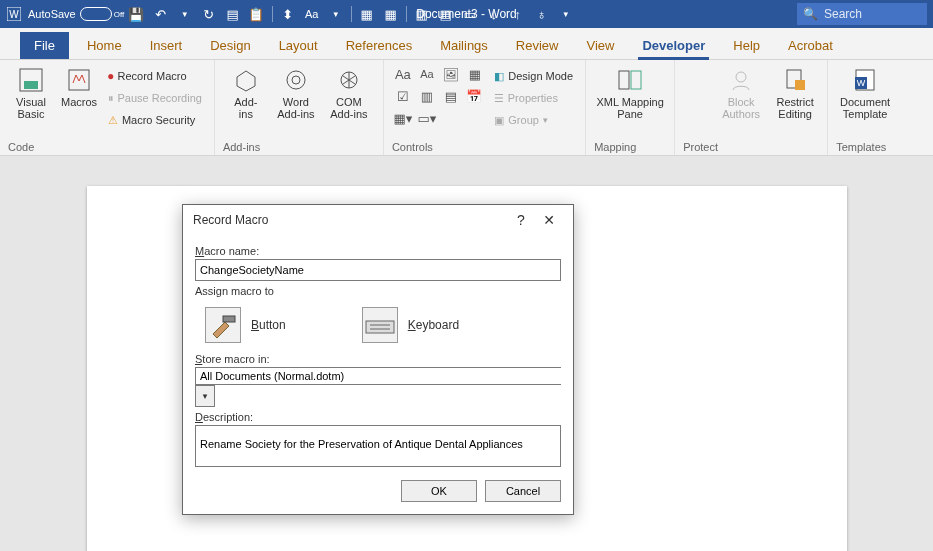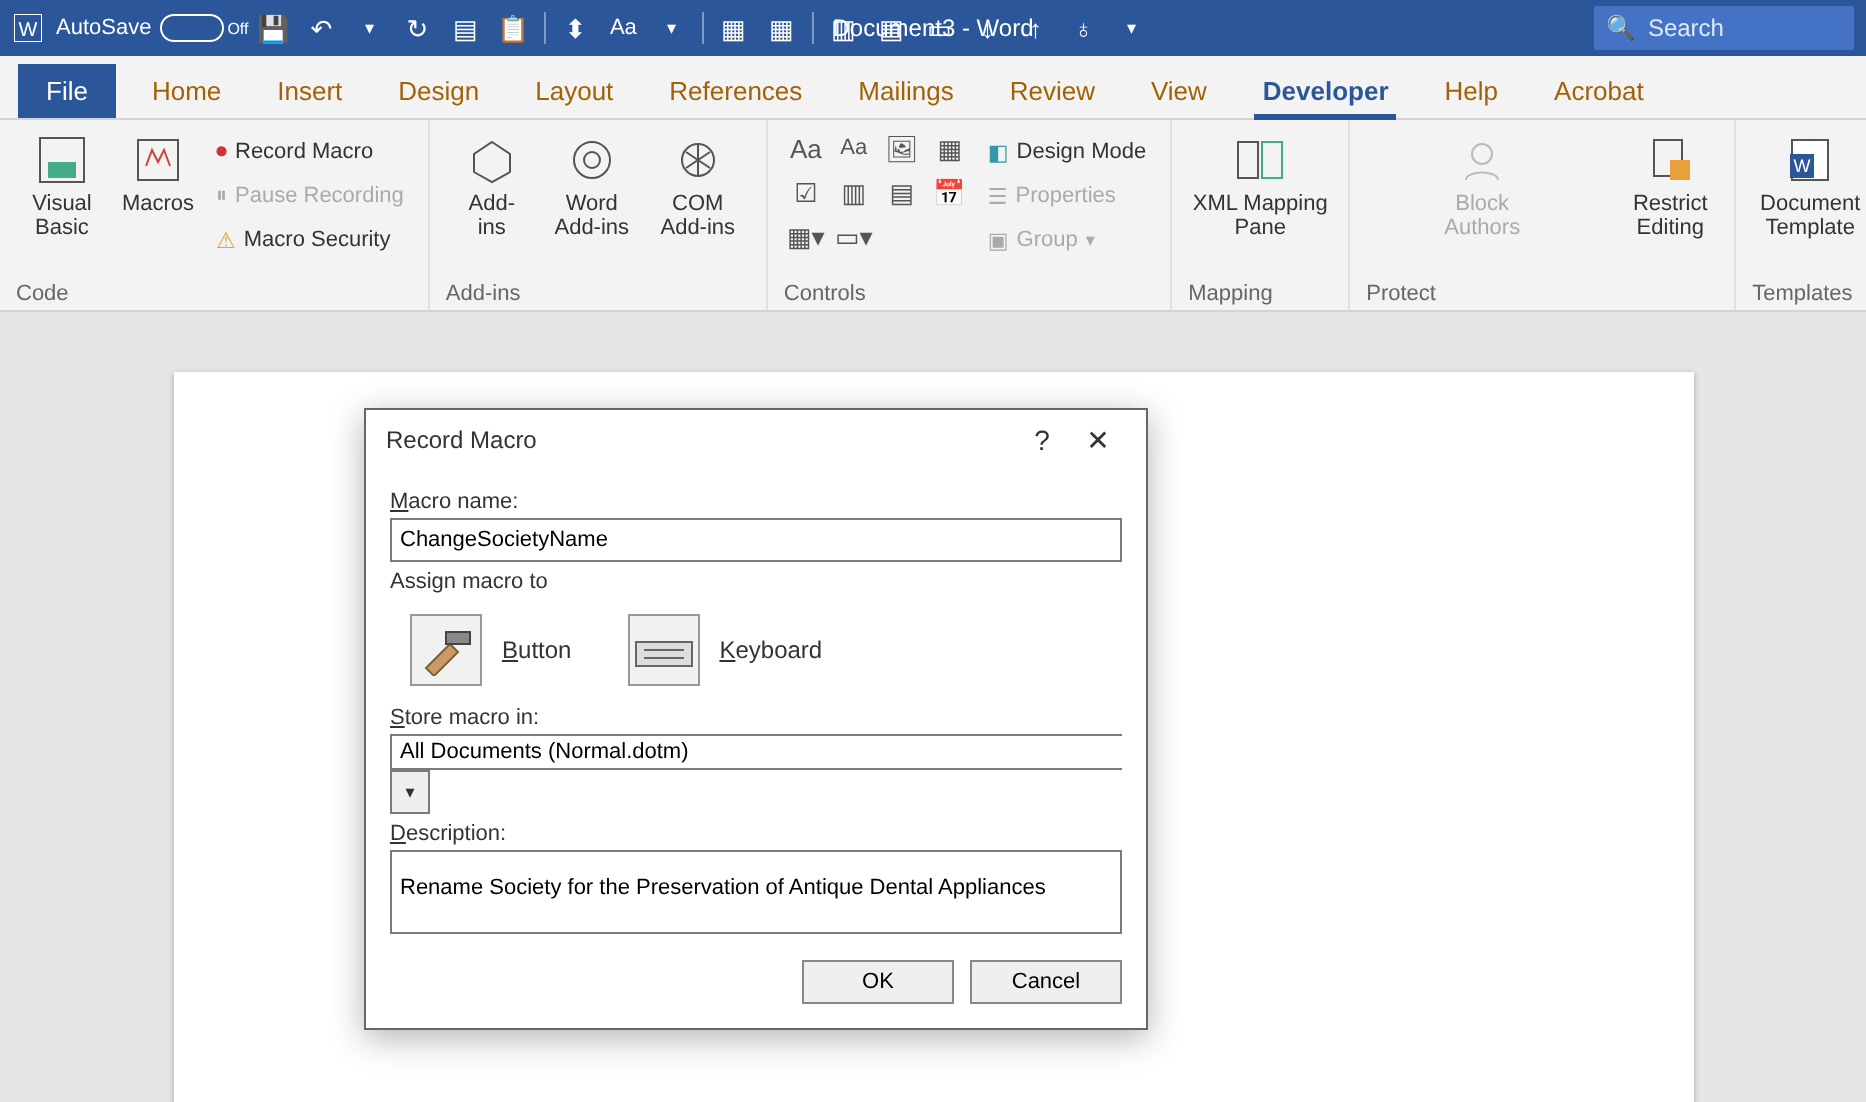--- a/index.html
+++ b/index.html
@@ -14,21 +14,21 @@
   .toggle .txt { font-size:8px; margin-left:3px;padding-left:28px; }
   .qat { display:flex; align-items:center; gap:2px; margin-left:8px; }
   .qat .qbtn { width:22px; height:22px; display:flex; align-items:center; justify-content:center; color:#fff; font-size:13px; cursor:pointer; }
   .qat-sep { width:1px; height:16px; background: rgba(255,255,255,0.4); margin:0 2px; }
   .doc-title { position:absolute; left:50%; transform:translateX(-50%); font-size:12px; display:flex; align-items:center; gap:4px; }
   .searchbar { margin-left:auto; background:#4472c4; height:22px; display:flex; align-items:center; padding:0 6px; gap:6px; width:130px; }
   .searchbar input { background:transparent; border:none; color:#fff; font-size:12px; width:80px; outline:none; }
   .searchbar input::placeholder { color:#e0e8f4; }
 
   
-  .tabs { height:32px; background:#f3f3f3; display:flex; align-items:flex-end; padding-left:9px; gap:0; border-bottom:1px solid #d4d4d4; }
+  .tabs { height:32px; background:#f3f3f3; display:flex; align-items:flex-end; padding-left:20px; gap:0; border-bottom:1px solid #d4d4d4; }
   .tab { padding:6px 14px; font-size:13px; color:#a16207; cursor:pointer; }
   .tab.file { background:#2b579a; color:#fff; margin-right:4px; }
   .tab.active { color:#2b579a; font-weight:600; position:relative; }
   .tab.active::after { content:""; position:absolute; left:10px; right:10px; bottom:-1px; height:3px; background:#2b579a; }
 
   
   .ribbon { height:96px; background:#f3f3f3; display:flex; border-bottom:1px solid #d4d4d4; }
   .group { border-right:1px solid #e1e1e1; display:flex; flex-direction:column; padding:4px 8px 2px 8px; }
   .group-body { flex:1; display:flex; align-items:flex-start; gap:4px; }
   .group-label { text-align:left; font-size:11px; color:#666; padding-top:2px; }
@@ -50,21 +50,21 @@
 
   
   .dialog { position:absolute; top:204px; left:182px; width:392px; background:#fff; border:1px solid #666; box-shadow:0 4px 16px rgba(0,0,0,0.3); }
   .dialog-titlebar { height:30px; display:flex; align-items:center; padding:0 10px; font-size:12px; }
   .dialog-titlebar .spacer { flex:1; }
   .dlg-icon { width:28px; height:28px; display:flex; align-items:center; justify-content:center; font-size:14px; cursor:pointer; }
   .dialog-body { padding:6px 12px 12px 12px; }
   .fld-label { font-size:11px; margin-top:4px; margin-bottom:2px; }
   .underline { text-decoration:underline; }
   .txt-input { width:100%; height:22px; border:1px solid #7a7a7a; padding:2px 4px; font-size:11px; }
-  .assign-row { display:flex; gap:28px; margin:10px 0 10px 10px; }
+  .assign-row { display:flex; gap:76px; margin:10px 0 10px 10px; }
   .assign-item { display:flex; align-items:center; gap:10px; cursor:pointer; }
   .assign-icon { width:36px; height:36px; border:1px solid #999; background:#f1f1f1; display:flex; align-items:center; justify-content:center; }
   .combo { display:flex;flex-direction:column; }
   .combo input { flex:1; height:22px; border:1px solid #7a7a7a; border-right:none; padding:2px 4px; font-size:11px; }
   .combo .drop { width:20px; height:22px; border:1px solid #7a7a7a; background:#efefef; display:flex; align-items:center; justify-content:center; font-size:9px; cursor:pointer; }
   .multitext { width:100%; height:42px; border:1px solid #7a7a7a; padding:12px 4px; font-size:11px; resize:none; font-family:inherit; }
   .dlg-buttons { display:flex; justify-content:flex-end; gap:8px; margin-top:10px; }
   .dlg-btn { width:76px; height:22px; border:1px solid #888; background:#efefef; font-size:11px; cursor:pointer; }
 </style>
 </head>
@@ -267,21 +267,21 @@
       <div class="big-btn disabled" style="width:52px;margin-left:32px;">
         <div class="ico">
             <svg width="24" height="24">
               <circle cx="12" cy="9" r="5" fill="none" stroke="#bbb"></circle>
               <path d="M4 22c0-5 16-5 16 0" fill="none" stroke="#bbb"></path>
             </svg>
           </div>
         <div class="lbl" style="white-space:pre-line;">Block
 Authors</div>
       </div>
-      <div class="big-btn" style="width:48px;margin-left:40px;">
+      <div class="big-btn" style="width:48px;">
         <div class="ico">
             <svg width="24" height="24">
               <rect x="4" y="2" width="14" height="18" fill="none" stroke="#555"></rect>
               <rect x="12" y="12" width="10" height="10" fill="#e8a13a"></rect>
             </svg>
           </div>
         <div class="lbl" style="white-space:pre-line;">Restrict
 Editing</div>
       </div>
     </div>

